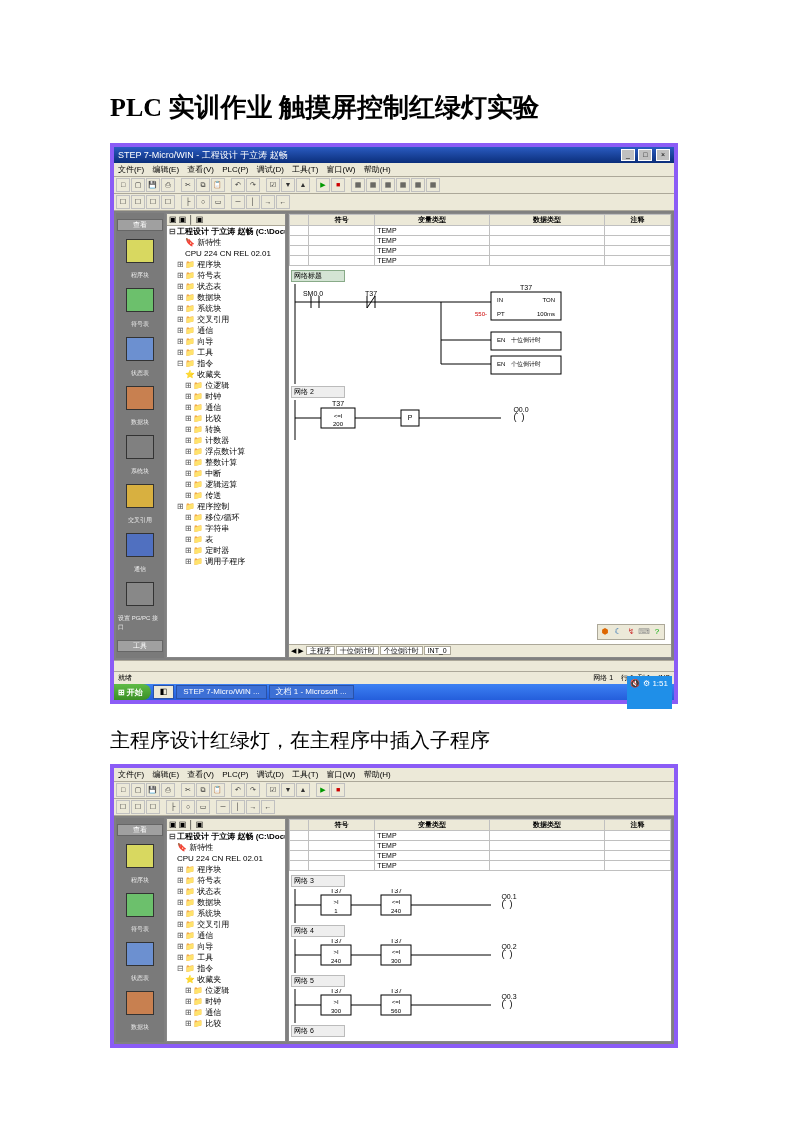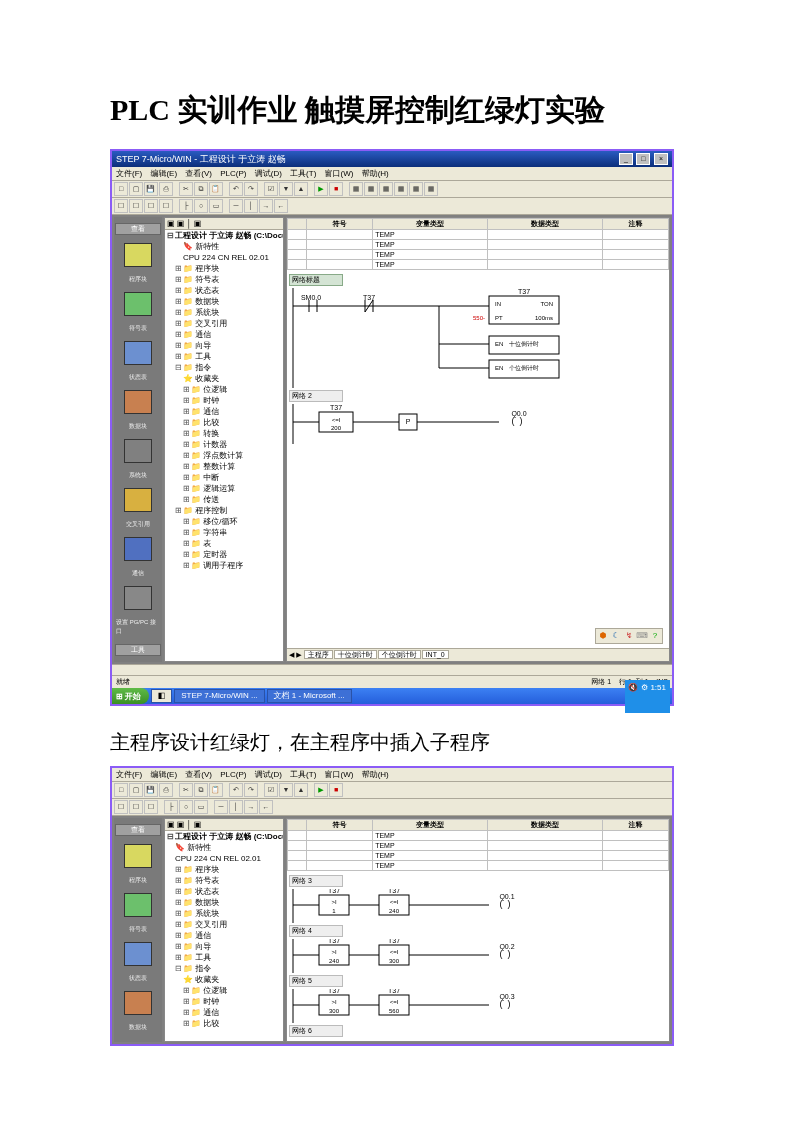--- a/index.html
+++ b/index.html
@@ -6,42 +6,42 @@
     margin: 0;
     padding: 0;
     background: #fff;
     font-family: "SimSun", "宋体", serif;
     width: 793px;
   }
   .page {
     padding: 90px 110px 40px 110px;
   }
   h1 {
-    font-size: 30px;
+    font-size: 26px;
     font-weight: bold;
     margin: 0 0 18px 0;
     font-family: "SimSun", serif;
   }
   .para {
     font-size: 20px;
     line-height: 2.0;
     text-indent: 2em;
     margin: 0 0 8px 0;
   }
   .para2 {
     font-size: 20px;
     line-height: 2.0;
     margin: 16px 0 4px 0;
   }
 
   
   .shot {
     width: 560px;
     margin: 4px 0 6px 0;
-    border: 2px solid #8b5cf6;
+    border: 4px solid #8b5cf6;
     background: #d4d0c8;
     font-family: "Microsoft Sans Serif", sans-serif;
     font-size: 8px;
   }
   .titlebar {
     background: linear-gradient(#2a5bc1, #0b2e7a);
     color: #fff;
     padding: 2px 4px;
     display: flex;
     justify-content: space-between;

